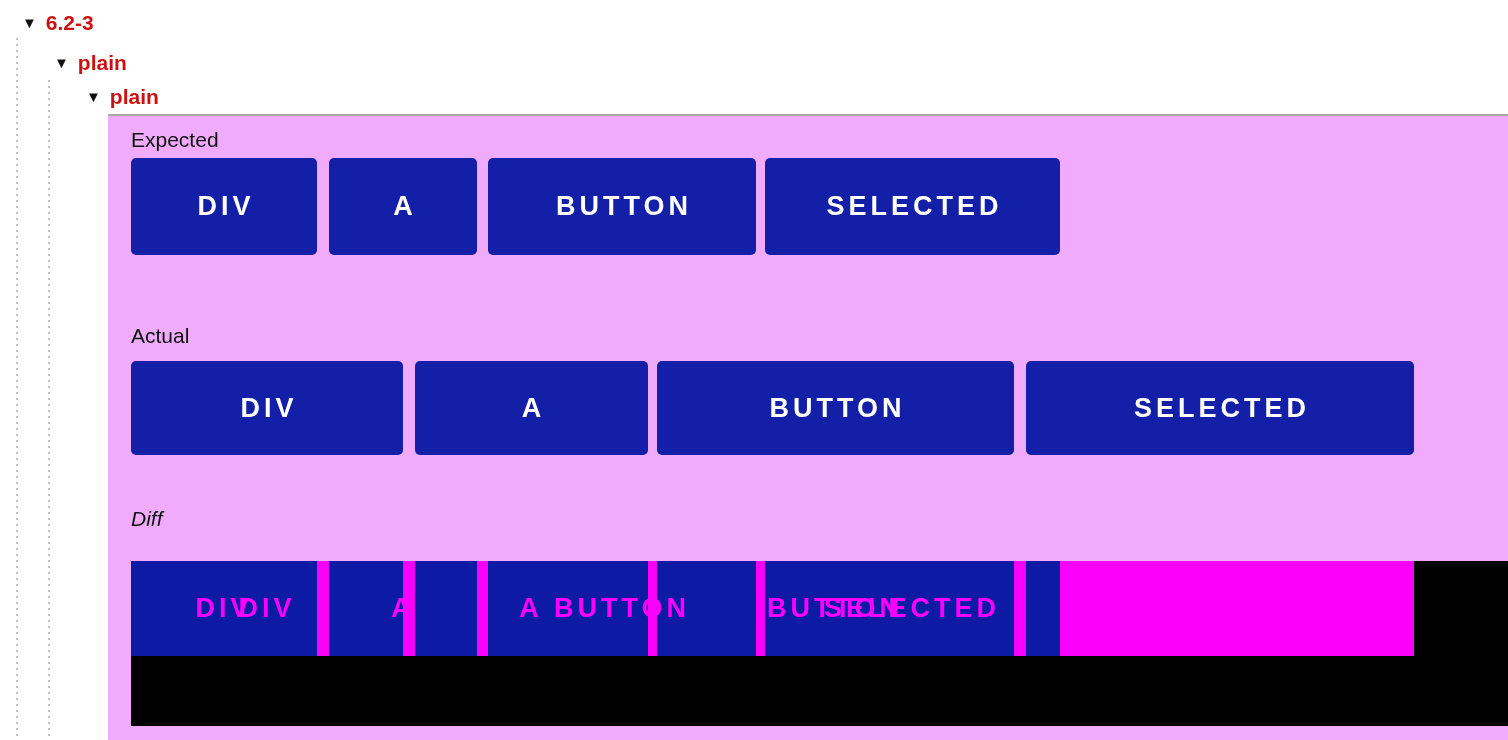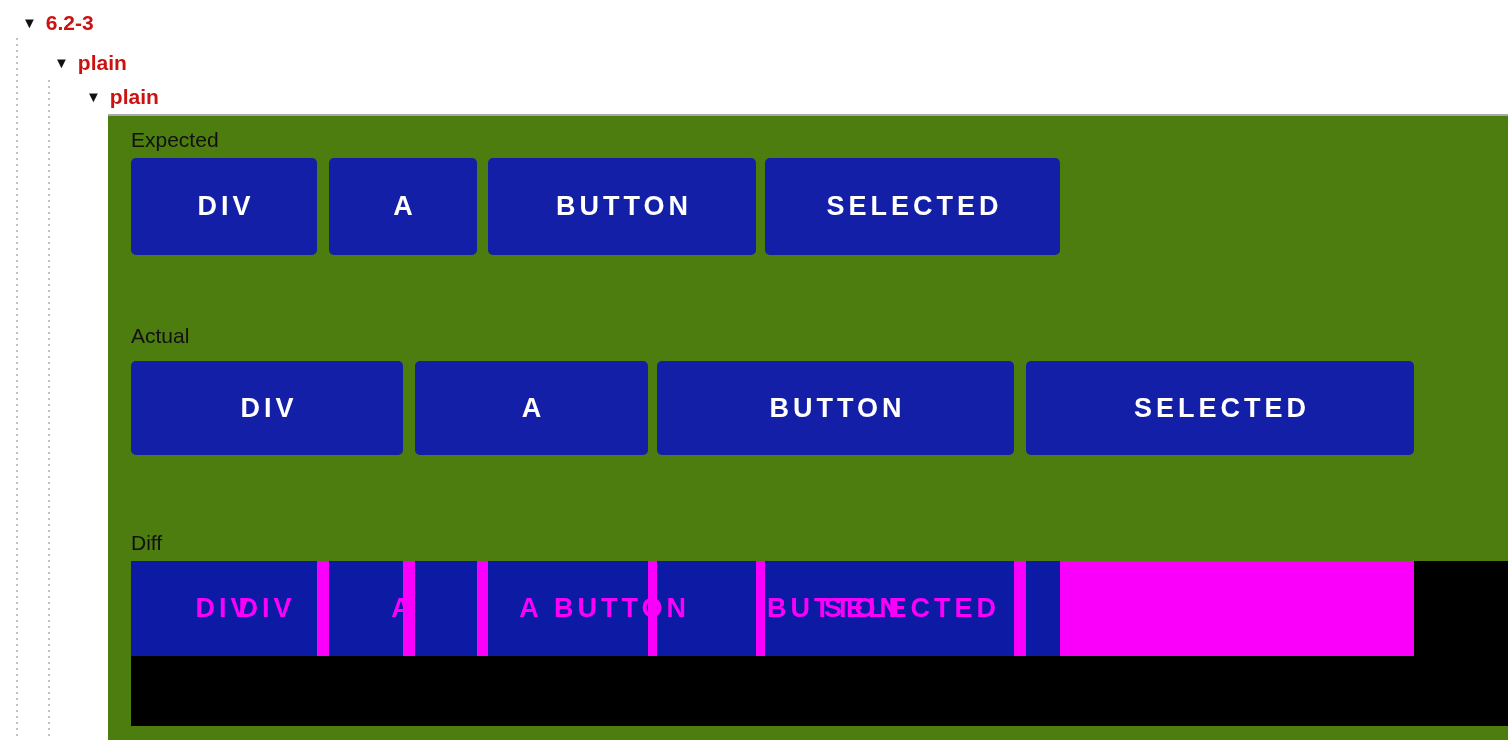--- a/index.html
+++ b/index.html
@@ -14,26 +14,26 @@
   .tree-row.lv2{left:86px;top:83px;}
   .tri{font-size:15px;color:#111111;line-height:1;}
   .tree-label{font-size:21px;font-weight:bold;color:#cc1111;line-height:1;}
   .guide{position:absolute;width:2px;background-image:repeating-linear-gradient(
       to bottom,#c2c2c2 0 2px,transparent 2px 6px);}
   .guide.g1{left:16px;top:38px;bottom:0;}
   .guide.g2{left:48px;top:80px;bottom:0;}
   
   .panel{
     position:absolute;left:108px;top:114px;right:0;bottom:0;
-    background:#4d7c0f;border-top:2px solid #a8a8a8;box-sizing:content-box;
+    background:#f0abfc;border-top:2px solid #a8a8a8;box-sizing:content-box;
   }
   .sec-label{position:absolute;left:23px;font-size:21px;color:#111111;line-height:24px;}
   .sec-label.expected{top:12px;}
   .sec-label.actual{top:208px;}
-  .sec-label.diff{top:415px;}
+  .sec-label.diff{top:391px;font-style:italic;}
   
   .shot-btn{
     position:absolute;height:97px;background:#121fa6;border-radius:5px;
     color:#ffffff;font-weight:bold;font-size:27px;letter-spacing:4px;
     display:flex;align-items:center;justify-content:center;
     text-indent:4px; 
   }
   .row-expected .shot-btn{top:42px;}
   .row-actual   .shot-btn{top:245px;height:94px;}
   .e0{left:23px;width:186px;}  .e1{left:221px;width:148px;}

